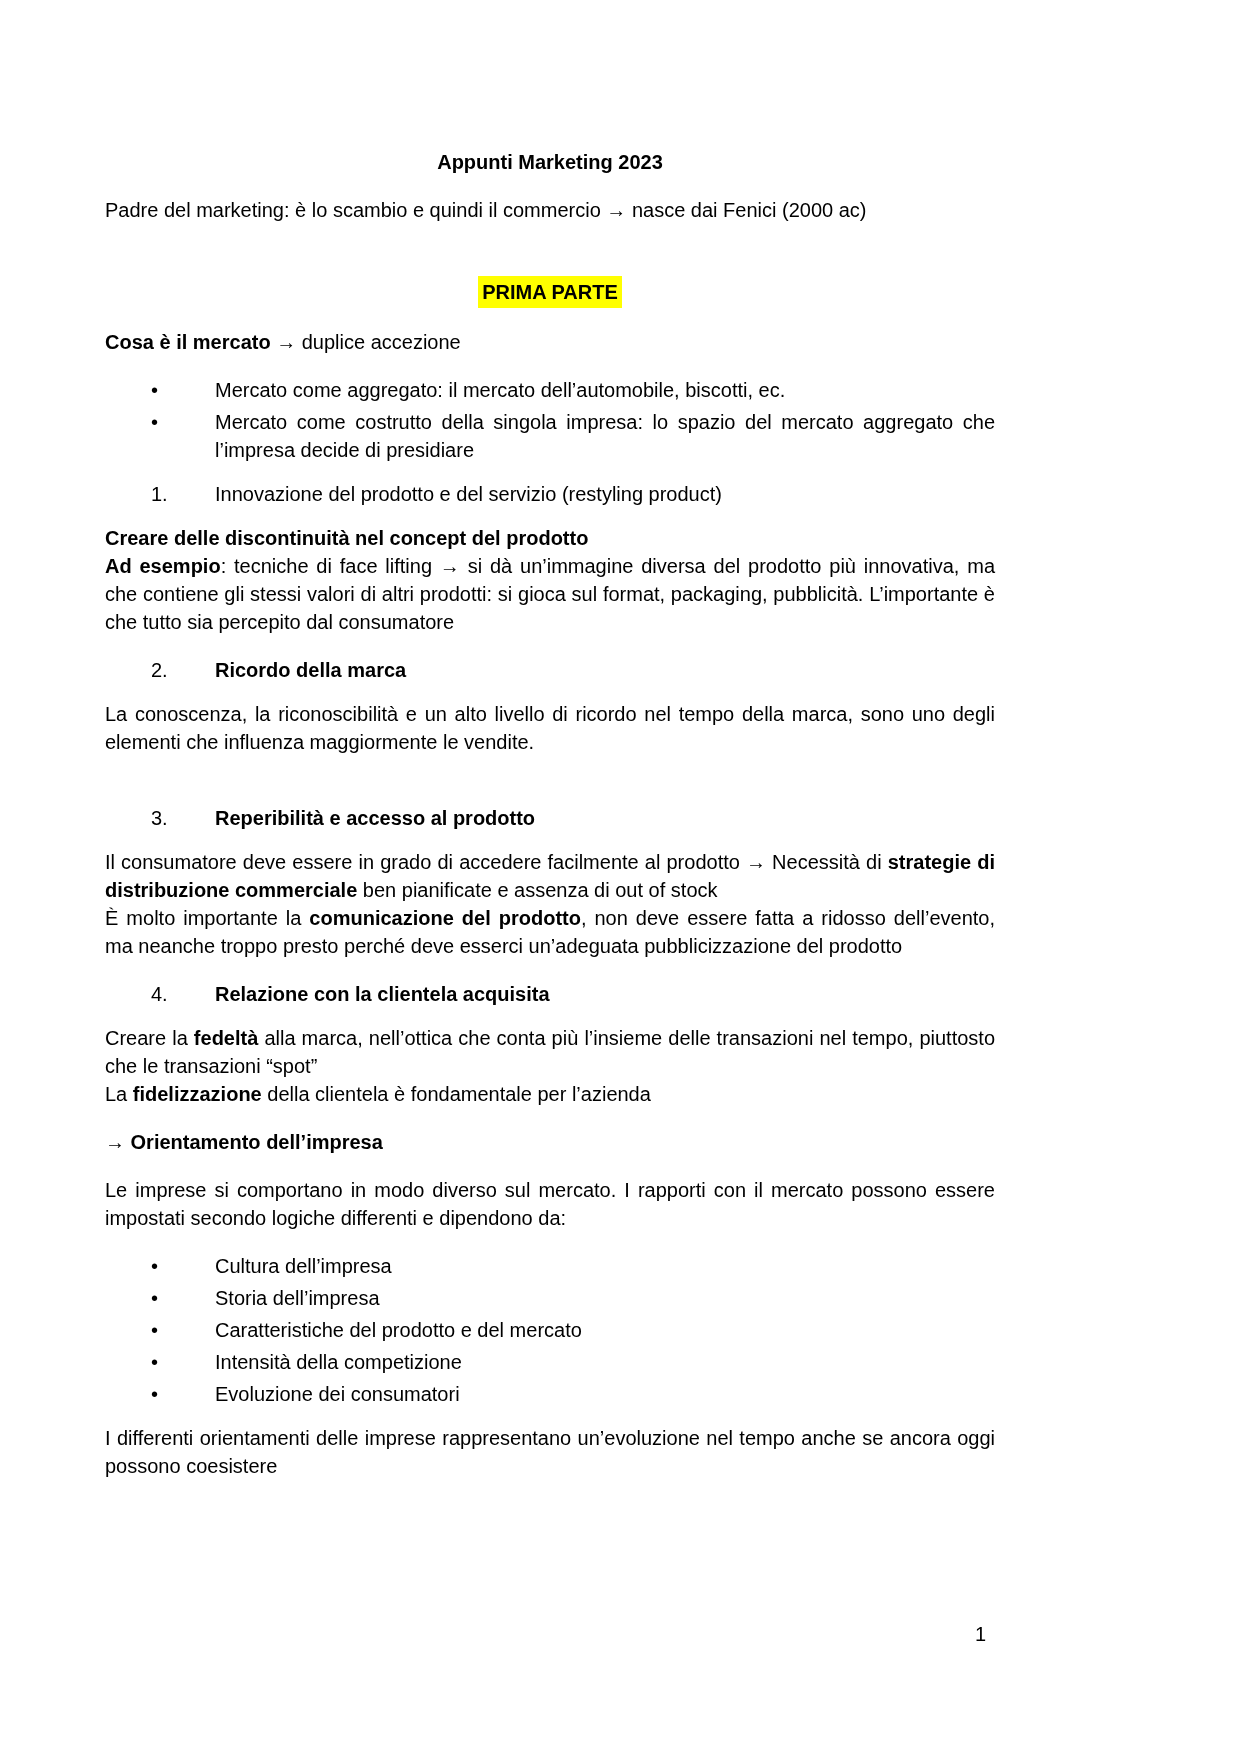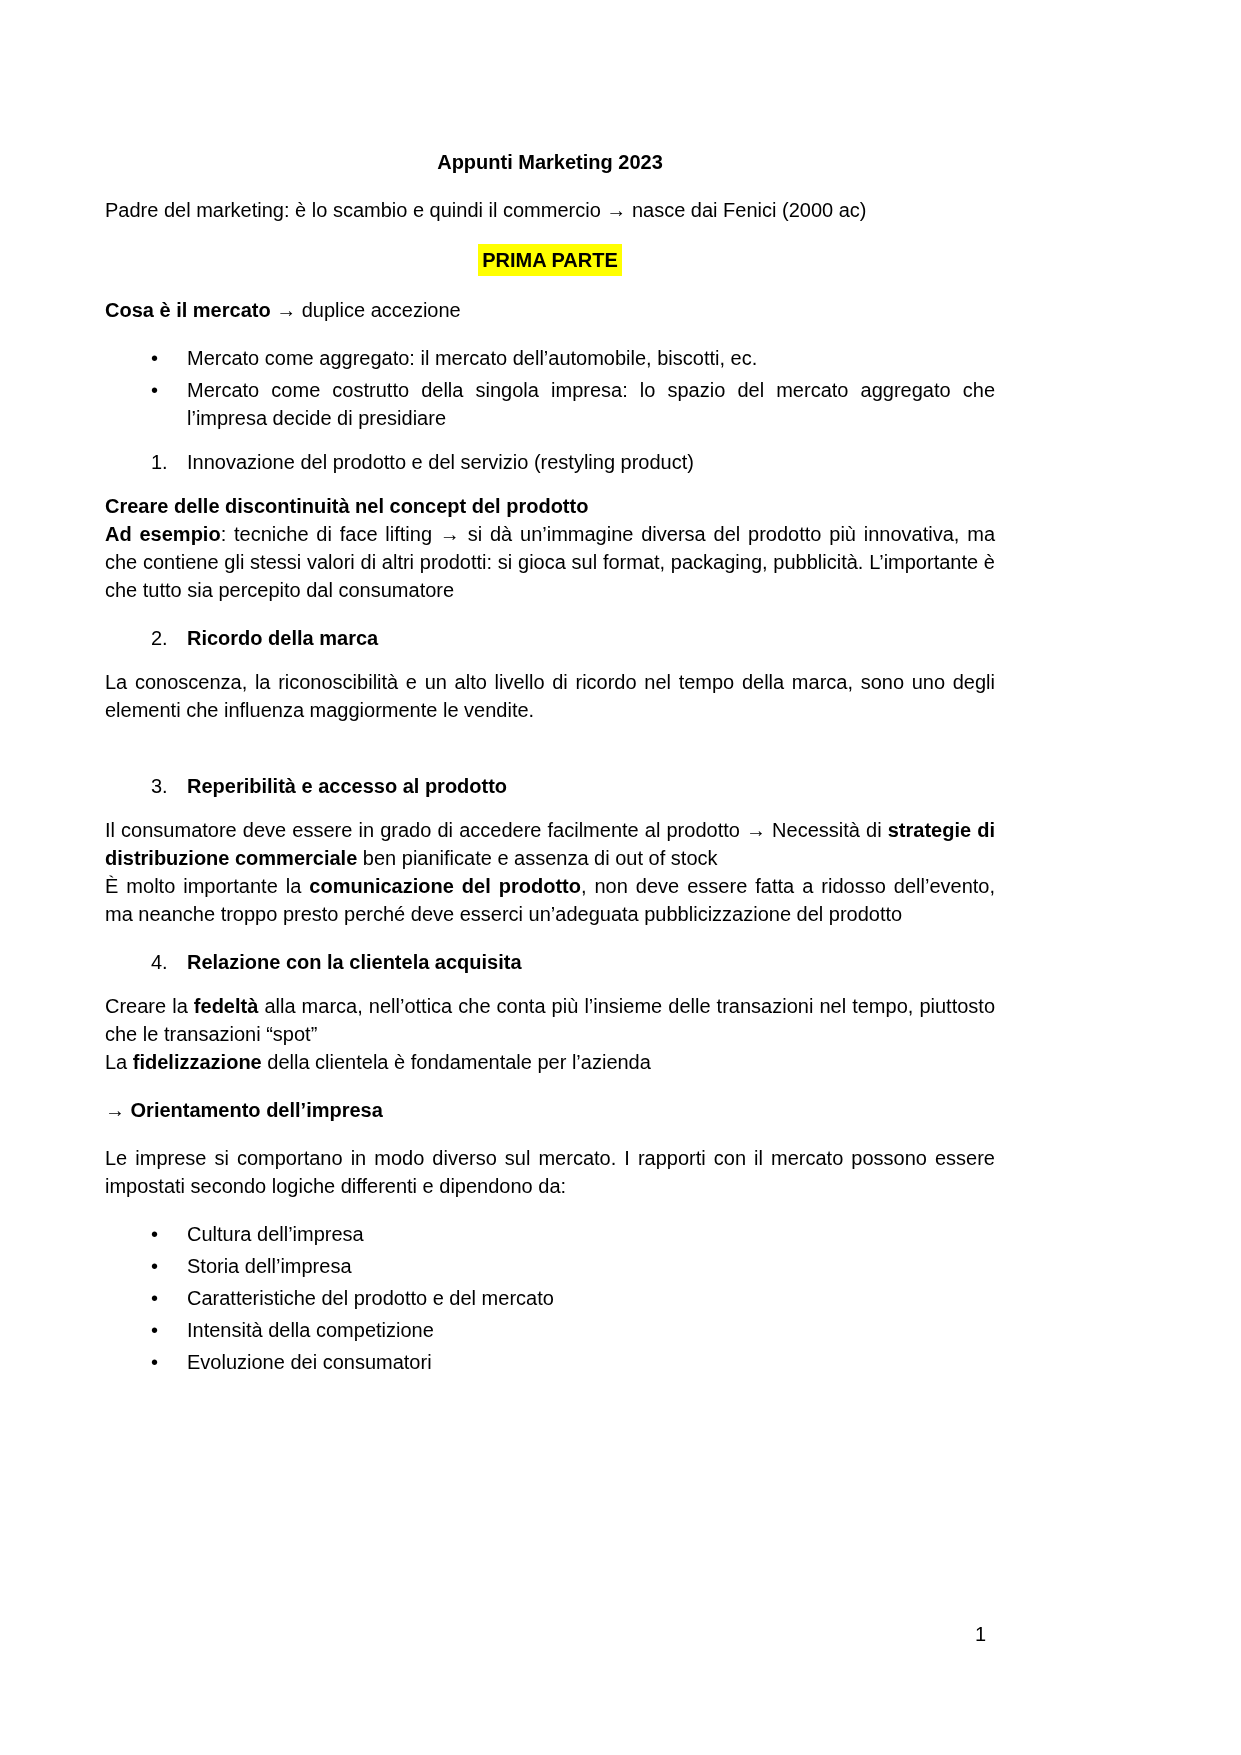--- a/index.html
+++ b/index.html
@@ -18,32 +18,33 @@
     padding: 148px 106px 0 105px;
   }
   .para { margin: 0 0 20px 0; }
   .center { text-align: center; }
   .just { text-align: justify; }
   .b { font-weight: bold; }
   .highlight {
     font-weight: bold;
     padding: 2px 4px;
     display: inline-block;
+    margin-top: 32px;
   }
   .list { margin: 0 0 16px 0; }
   .li {
     display: flex;
     padding-left: 46px;
     margin-bottom: 4px;
   }
   .marker {
     flex: 0 0 36px;
     box-sizing: border-box;
   }
-  .li-text { flex: 1 1 auto; text-align: justify; }
+  .li-text { flex: 1 1 auto; text-align: justify; margin-left: 28px; }
   .page-number {
     position: absolute;
     top: 1620px;
     right: 115px;
     font-size: 20px;
   }
 </style>
 </head>
 <body>
 
@@ -126,17 +127,18 @@
       <div class="li">
         <span class="marker">•</span>
         <span class="li-text"><span>Intensità della competizione</span></span>
       </div>
       <div class="li">
         <span class="marker">•</span>
         <span class="li-text"><span>Evoluzione dei consumatori</span></span>
       </div>
     </div>
 
+    <p class="para just"><span>I differenti orientamenti delle imprese rappresentano un’evoluzione nel tempo anche se ancora oggi possono coesistere</span></p>
 
   </div>
 
   <div class="page-number">1</div>
 </div>
 
 </body></html>

